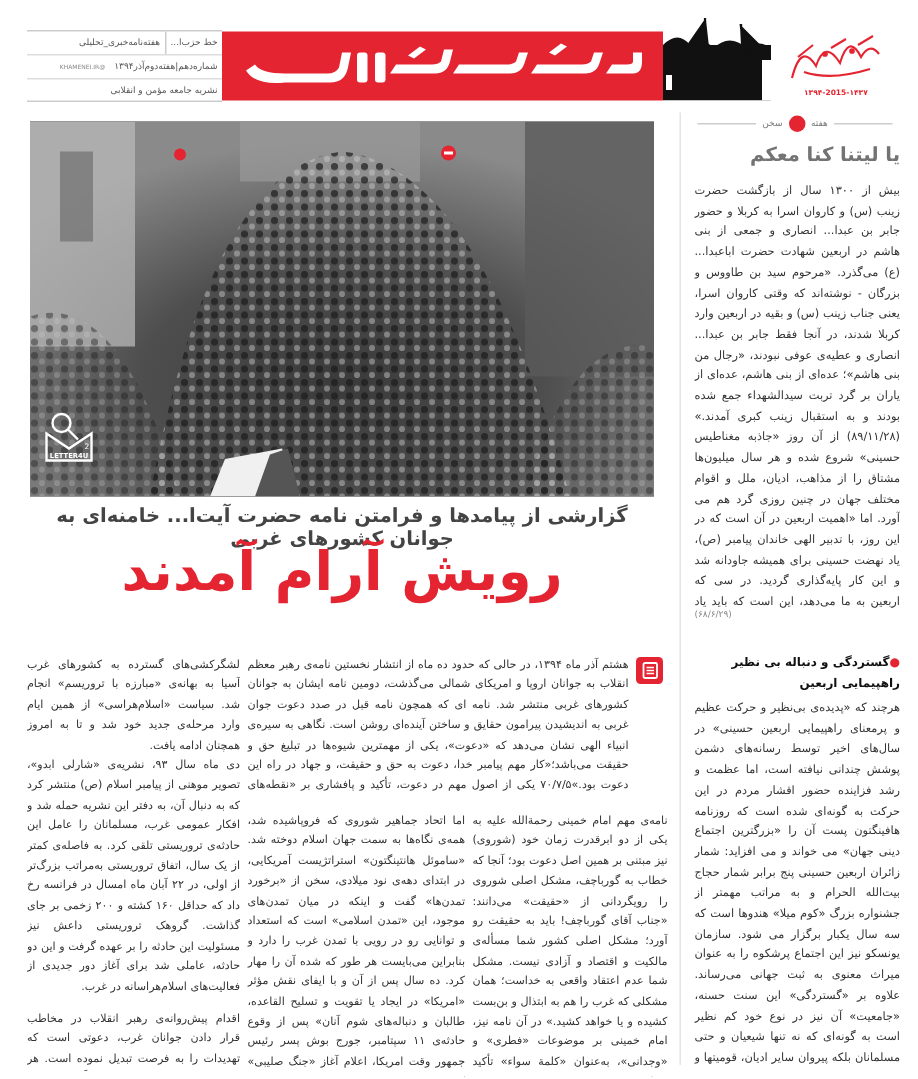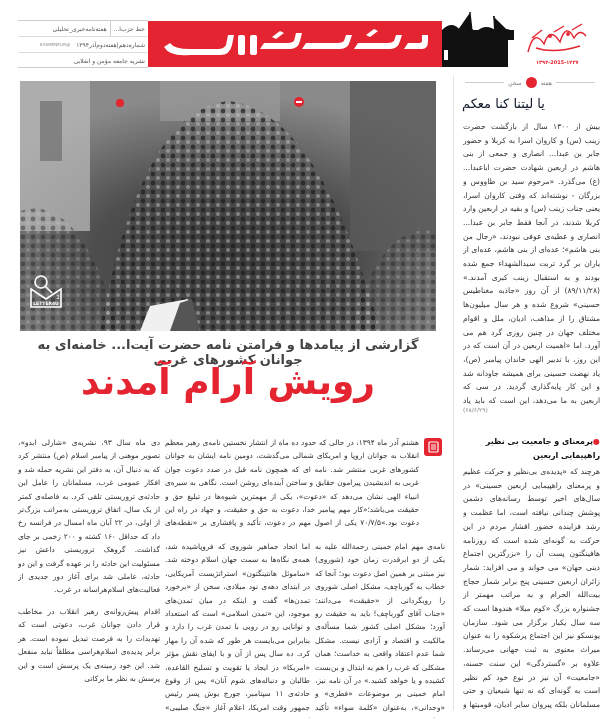--- a/index.html
+++ b/index.html
@@ -21,21 +21,21 @@
 .photo{position:absolute;left:20px;top:81px;width:416px;height:250px;overflow:hidden;background:#333}
 .photo-stamp{position:absolute;left:28px;top:273px;width:36px;height:38px}
 
 .kicker{position:absolute;left:20px;top:337px;width:416px;text-align:center;direction:rtl;font-size:13px;color:#444;font-weight:bold}
 .headline{position:absolute;left:20px;top:359px;width:416px;text-align:center;direction:rtl;font-size:36px;color:#e42531;font-weight:bold;line-height:46px}
 
 .sidebar{position:absolute;left:453px;top:75px;width:146px;height:635px;border-left:1px solid #e4e4e4;padding-left:6px;direction:rtl}
 .section-tag{position:absolute;left:465px;top:75px;width:130px;height:14px;display:flex;align-items:center;justify-content:center;gap:4px;font-size:6px;color:#777}
 .section-tag .line{flex:1;height:1px;background:#ccc}
 .tag-circle{width:11px;height:11px;border-radius:50%;background:#e42531;display:inline-block}
-.side-title{position:absolute;left:462px;top:96px;width:138px;text-align:left;direction:rtl;font-size:13px;font-weight:normal;color:#0f172a}
+.side-title{position:absolute;left:462px;top:96px;width:138px;text-align:right;direction:rtl;font-size:13px;font-weight:bold;color:#737373}
 .side-text{position:absolute;left:463px;width:137px;direction:rtl;text-align:justify;font-size:7.6px;line-height:13.7px;color:#333}
 .side-text.p1{top:120px;height:300px}
 .side-ref{position:absolute;left:463px;top:406px;width:137px;direction:rtl;text-align:left;font-size:6px;color:#888}
 .side-sub{position:absolute;left:463px;top:435px;width:137px;direction:rtl;font-size:8px;font-weight:bold;color:#111;line-height:14px}
 .side-sub .dot{color:#e42531}
 .side-text.p2{top:465px;height:250px}
 
 .col{position:absolute;direction:rtl;text-align:justify;font-size:7.4px;line-height:13.4px;color:#333;overflow:hidden}
 .col-intro{left:165px;top:436px;width:280px;height:92px}
 .col-mid{left:165px;top:540px;width:145px;height:178px}
@@ -153,36 +153,37 @@
   <div class="section-tag">
     <span class="line"></span>
     <span>سخن</span>
     <span class="tag-circle"></span>
     <span>هفته</span>
     <span class="line"></span>
   </div>
   <div class="side-title">یا لیتنا کنا معکم</div>
   <div class="side-text p1" style="overflow:hidden;height:286px">بیش از ۱۳۰۰ سال از بازگشت حضرت زینب (س) و کاروان اسرا به کربلا و حضور جابر بن عبدا... انصاری و جمعی از بنی هاشم در اربعین شهادت حضرت اباعبدا... (ع) می‌گذرد. «مرحوم سید بن طاووس و بزرگان - نوشته‌اند که وقتی کاروان اسرا، یعنی جناب زینب (س) و بقیه در اربعین وارد کربلا شدند، در آنجا فقط جابر بن عبدا... انصاری و عطیه‌ی عوفی نبودند، «رجال من بنی هاشم»؛ عده‌ای از بنی هاشم، عده‌ای از یاران بر گرد تربت سیدالشهداء جمع شده بودند و به استقبال زینب کبری آمدند.» (۸۹/۱۱/۲۸) از آن روز «جاذبه مغناطیس حسینی» شروع شده و هر سال میلیون‌ها مشتاق را از مذاهب، ادیان، ملل و اقوام مختلف جهان در چنین روزی گرد هم می آورد. اما «اهمیت اربعین در آن است که در این روز، با تدبیر الهی خاندان پیامبر (ص)، یاد نهضت حسینی برای همیشه جاودانه شد و این کار پایه‌گذاری گردید. در سی که اربعین به ما می‌دهد، این است که باید یاد حقیقت و خاطره‌ی شهادت را در مقابل طوفان تبلیغات دشمن زنده نگهداشت.»</div>
   <div class="side-ref">(۶۸/۶/۲۹)</div>
-  <div class="side-sub"><span class="dot">●</span><span>پرمعنای و جامعیت بی نظیر راهپیمایی اربعین</span></div>
+  <div class="side-sub"><span class="dot">●</span><span>گستردگی و دنباله بی نظیر راهپیمایی اربعین</span></div>
   <div class="side-text p2" style="overflow:hidden;height:246px"><span>هرچند که «پدیده‌ی بی‌نظیر و حرکت عظیم و پرمعنای راهپیمایی اربعین حسینی» در سال‌های اخیر توسط رسانه‌های دشمن پوشش چندانی نیافته است، اما عظمت و رشد فزاینده حضور اقشار مردم در این حرکت به گونه‌ای شده است که روزنامه هافینگتون پست آن را «بزرگترین اجتماع دینی جهان» می خواند و می افزاید: شمار زائران اربعین حسینی پنج برابر شمار حجاج بیت‌الله الحرام و به مراتب مهمتر از جشنواره بزرگ «کوم میلا» هندوها است که سه سال یکبار برگزار می شود. سازمان یونسکو نیز این اجتماع پرشکوه را به عنوان میراث معنوی به ثبت جهانی می‌رساند. علاوه بر «گستردگی» این سنت حسنه، «جامعیت» آن نیز در نوع خود کم نظیر است به گونه‌ای که نه تنها شیعیان و حتی مسلمانان بلکه پیروان سایر ادیان، قومیتها و نژادها</span> </div>
 
   <div class="doc-icon">
     <svg width="11" height="12" viewBox="0 0 11 12">
       <rect x="1" y="1" width="9" height="10" rx="1" fill="none" stroke="#fff" stroke-width="1.2"></rect>
       <path d="M3 4 H8 M3 6 H8 M3 8 H8" stroke="#fff" stroke-width="1"></path>
     </svg>
   </div>
   <div class="col col-intro" style="padding-right:26px"><span>هشتم آذر ماه ۱۳۹۴، در حالی که حدود ده ماه از انتشار نخستین نامه‌ی رهبر معظم انقلاب به جوانان اروپا و امریکای شمالی می‌گذشت، دومین نامه ایشان به جوانان کشورهای غربی منتشر شد. نامه ای که همچون نامه قبل در صدد دعوت جوان غربی به اندیشیدن پیرامون حقایق و ساختن آینده‌ای روشن است. نگاهی به سیره‌ی انبیاء الهی نشان می‌دهد که «دعوت»، یکی از مهمترین شیوه‌ها در تبلیغ حق و حقیقت می‌باشد؛«کار مهم پیامبر خدا، دعوت به حق و حقیقت، و جهاد در راه این دعوت بود.»۷۰/۷/۵ یکی از اصول مهم در دعوت، تأکید و پافشاری بر «نقطه‌های مشترک» و به تعبیر قرآن، «کلمة سواء» است: «قل یا أهل الکتاب تعالوا إلی کلمة سواء بیننا و بینکم» «ای اهل کتاب! بیایید به سوی سخنی که میان ما و شما یکسان است.» (آل عمران/۶۴)</span></div>
 
   <div class="col col-right">نامه‌ی مهم امام خمینی رحمة‌الله علیه به یکی از دو ابرقدرت زمان خود (شوروی) نیز مبتنی بر همین اصل دعوت بود؛ آنجا که خطاب به گورباچف، مشکل اصلی شوروی را رویگردانی از «حقیقت» می‌دانند: «جناب آقای گورباچف! باید به حقیقت رو آورد؛ مشکل اصلی کشور شما مسأله‌ی مالکیت و اقتصاد و آزادی نیست. مشکل شما عدم اعتقاد واقعی به خداست؛ همان مشکلی که غرب را هم به ابتذال و بن‌بست کشیده و یا خواهد کشید.» در آن نامه نیز، امام خمینی بر موضوعات «فطری» و «وجدانی»، به‌عنوان «کلمة سواء» تأکید می‌کنند.</div>
 
   <div class="col col-mid">
     <div>اما اتحاد جماهیر شوروی که فروپاشیده شد، همه‌ی نگاه‌ها به سمت جهان اسلام دوخته شد. «ساموئل هانتینگتون» استراتژیست آمریکایی، در ابتدای دهه‌ی نود میلادی، سخن از «برخورد تمدن‌ها» گفت و اینکه در میان تمدن‌های موجود، این «تمدن اسلامی» است که استعداد و توانایی رو در رویی با تمدن غرب را دارد و بنابراین می‌بایست هر طور که شده آن را مهار کرد. ده سال پس از آن و با ایفای نقش مؤثر «امریکا» در ایجاد یا تقویت و تسلیح القاعده، طالبان و دنباله‌های شوم آنان» پس از وقوع حادثه‌ی ۱۱ سپتامبر، جورج بوش پسر رئیس جمهور وقت امریکا، اعلام آغاز «جنگ صلیبی» کرد و</div>
   </div>
 
   <div class="col col-left">
+    <div>لشگرکشی‌های گسترده به کشورهای غرب آسیا به بهانه‌ی «مبارزه با تروریسم» انجام شد. سیاست «اسلام‌هراسی» از همین ایام وارد مرحله‌ی جدید خود شد و تا به امروز همچنان ادامه یافت.</div>
     <div>دی ماه سال ۹۳، نشریه‌ی «شارلی ابدو»، تصویر موهنی از پیامبر اسلام (ص) منتشر کرد که به دنبال آن، به دفتر این نشریه حمله شد و افکار عمومی غرب، مسلمانان را عامل این حادثه‌ی تروریستی تلقی کرد. به فاصله‌ی کمتر از یک سال، اتفاق تروریستی به‌مراتب بزرگ‌تر از اولی، در ۲۲ آبان ماه امسال در فرانسه رخ داد که حداقل ۱۶۰ کشته و ۲۰۰ زخمی بر جای گذاشت. گروهک تروریستی داعش نیز مسئولیت این حادثه را بر عهده گرفت و این دو حادثه، عاملی شد برای آغاز دور جدیدی از فعالیت‌های اسلام‌هراسانه در غرب.</div>
     <div style="height:8px"></div>
     <div><span>اقدام پیش‌روانه‌ی رهبر انقلاب در مخاطب قرار دادن جوانان غرب، دعوتی است که تهدیدات را به فرصت تبدیل نموده است. هر برابر پدیده‌ی اسلام‌هراسی مطلقاً نباید منفعل شد. این خود زمینه‌ی یک پرسش است و این پرسش به نظر ما برکاتی</span> </div>
   </div>
 
 </div>
 
 </body></html>

